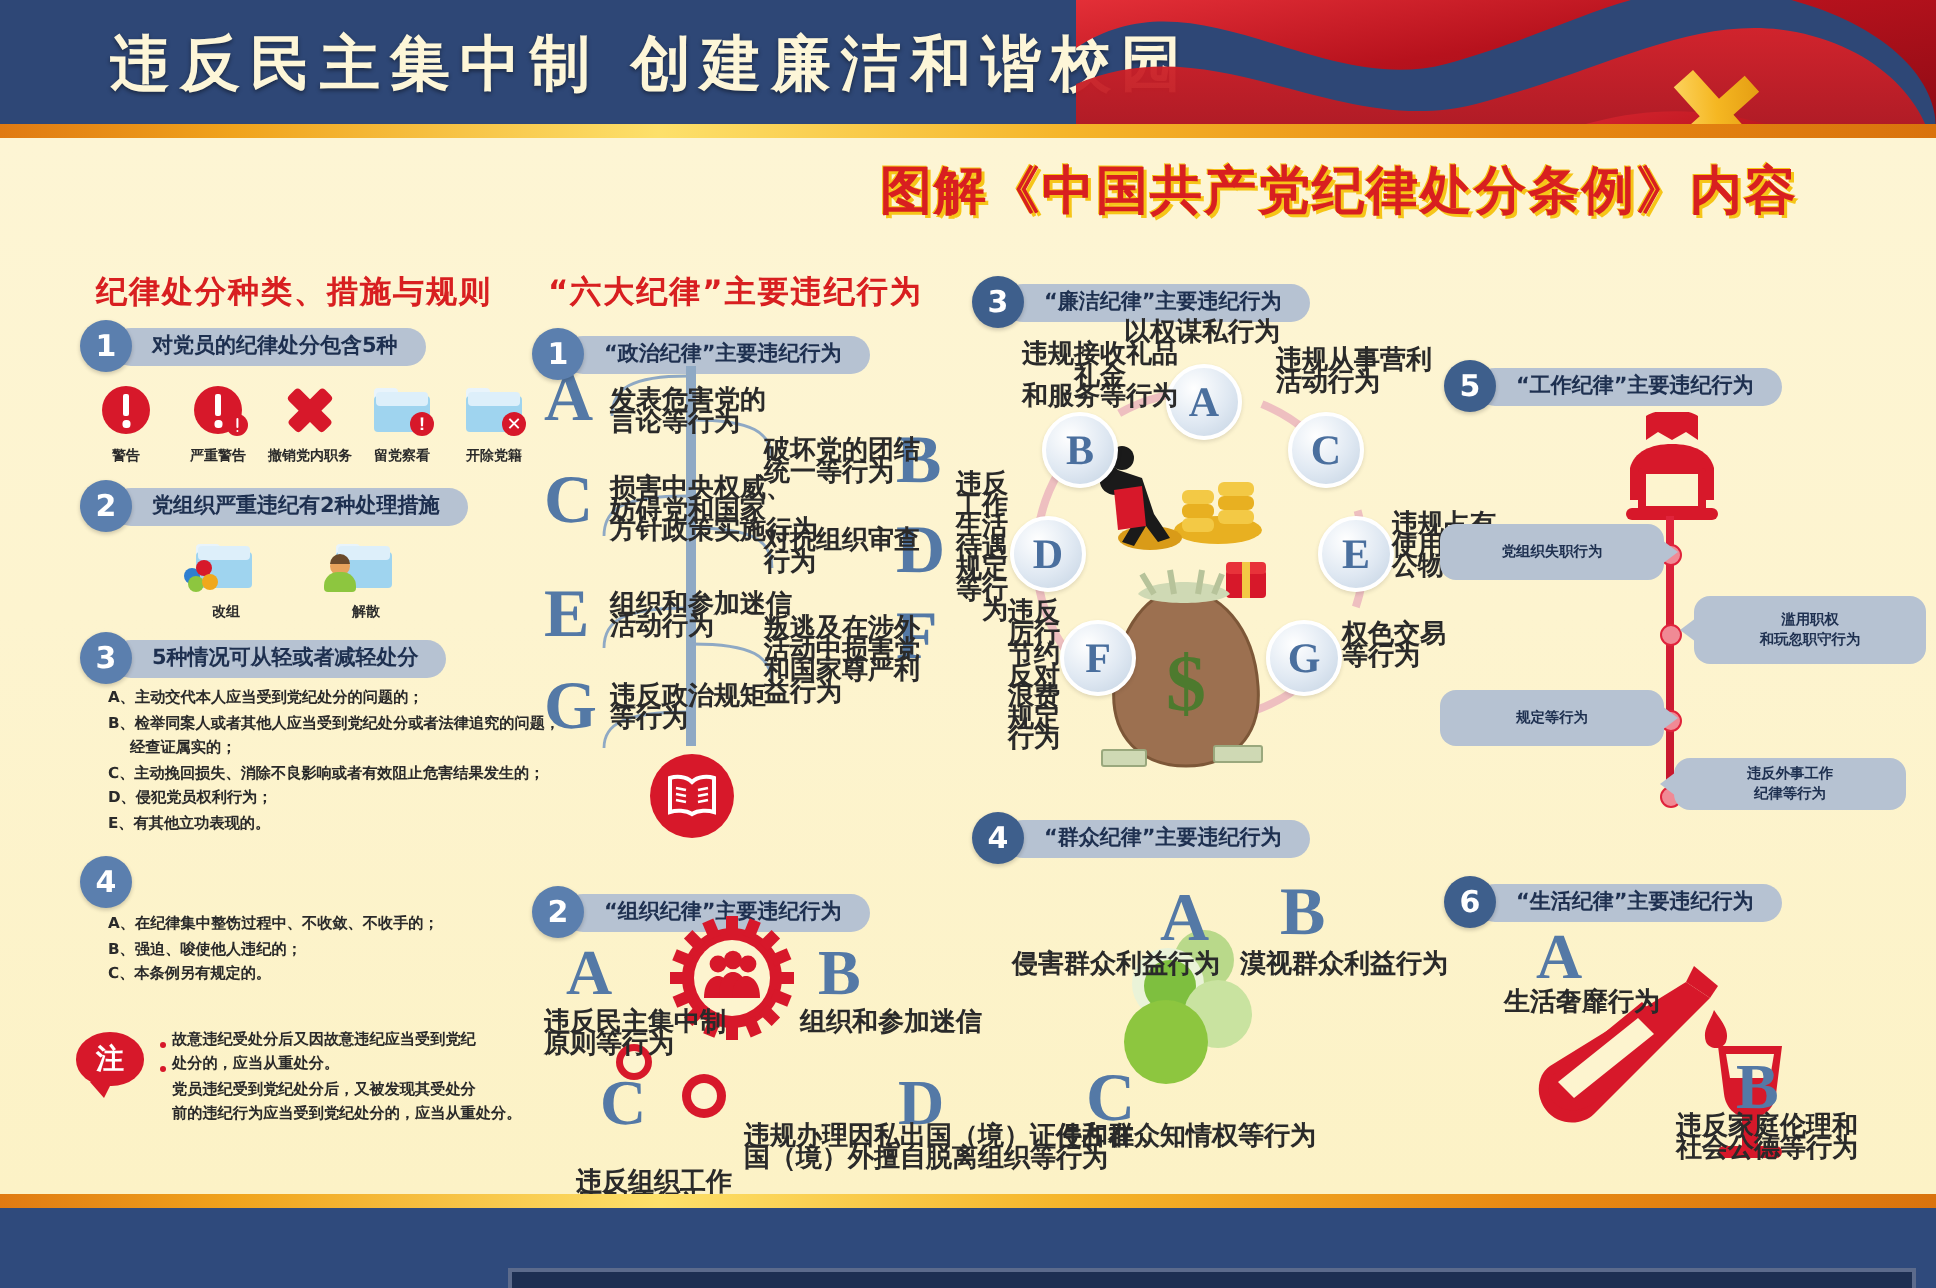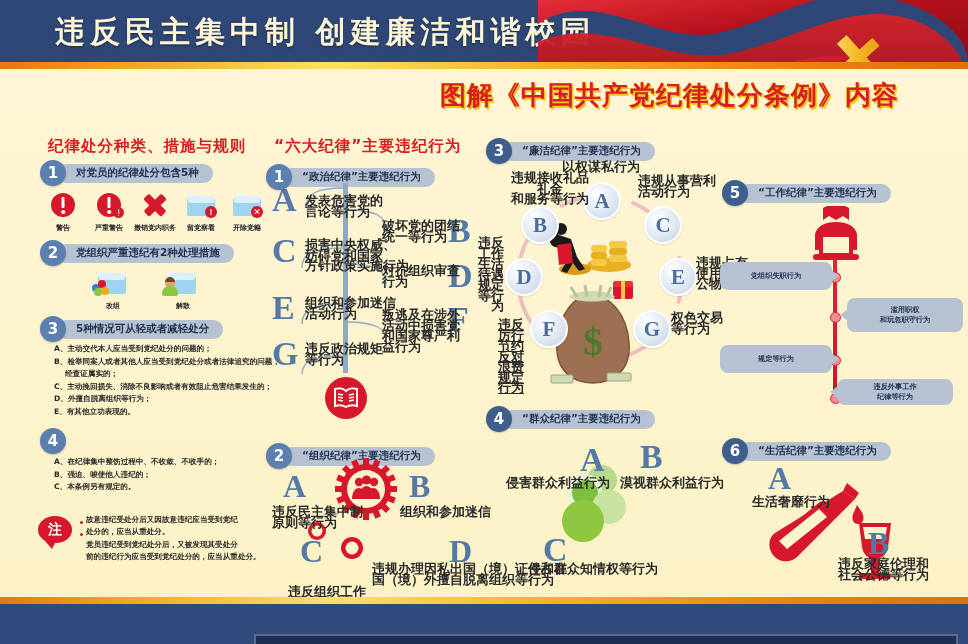--- a/index.html
+++ b/index.html
@@ -292,21 +292,21 @@
 
   <div class="pill" style="left:40px;top:316px;">
     <div class="num">3</div>
     <div class="bar">5种情况可从轻或者减轻处分</div>
   </div>
   <div class="listblock" style="left:54px;top:343px;">
     <div class="li">A、主动交代本人应当受到党纪处分的问题的；</div>
     <div class="li">B、检举同案人或者其他人应当受到党纪处分或者法律追究的问题，</div>
     <div class="li cont">经查证属实的；</div>
     <div class="li">C、主动挽回损失、消除不良影响或者有效阻止危害结果发生的；</div>
-    <div class="li">D、外擅自脱离组织等行为；</div>
+    <div class="li">D、侵犯党员权利行为；</div>
     <div class="li">E、有其他立功表现的。</div>
   </div>
 
   <div class="pill" style="left:40px;top:428px;">
     <div class="num">4</div>
   </div>
   <div class="listblock" style="left:54px;top:456px;">
     <div class="li">A、在纪律集中整饬过程中、不收敛、不收手的；</div>
     <div class="li">B、强迫、唆使他人违纪的；</div>
     <div class="li">C、本条例另有规定的。</div>
@@ -501,21 +501,21 @@
   <div class="cap-txt" style="left:478px;top:238px;white-space:pre-line;text-align:right;width:26px;">违反工作
 生活待遇
 规定等行为</div>
 
   <div class="ringnode" style="left:659px;top:258px;">E</div>
   <div class="cap-txt" style="left:696px;top:258px;white-space:pre-line;width:74px;">违规占有、
 使用公款
 公物等行为</div>
 
   <div class="ringnode" style="left:530px;top:310px;">F</div>
-  <div class="cap-txt" style="left:492px;top:320px;white-space:pre-line;text-align:center;width:38px;text-decoration:underline;">违反
+  <div class="cap-txt" style="left:492px;top:302px;white-space:pre-line;text-align:right;width:38px;">违反
 厉行节约
 反对浪费
 规定行为</div>
 
   <div class="ringnode" style="left:633px;top:310px;">G</div>
   <div class="cap-txt" style="left:671px;top:313px;white-space:pre-line;width:66px;">权色交易
 等行为</div>
 
   <div class="pill dark" style="left:486px;top:406px;">
     <div class="num">4</div>

